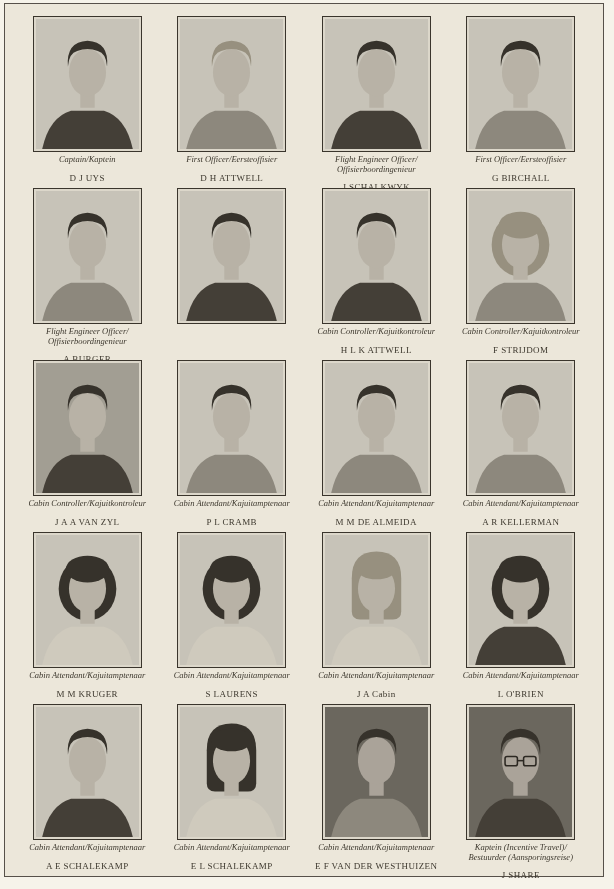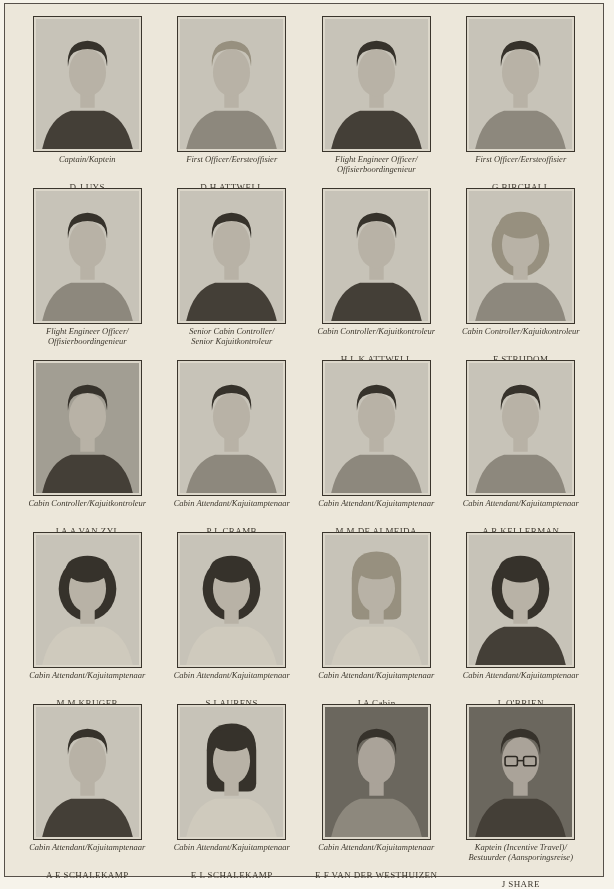--- a/index.html
+++ b/index.html
@@ -43,21 +43,21 @@
   .role-title{
     font-style:italic;
     font-size:8.5px;
     line-height:9.5px;
   }
   .role-title span{display:block;}
   .person-name{
     font-size:9px;
     line-height:10px;
     letter-spacing:0.4px;
-    margin-top:17px;
+    margin-top:8px;
   }
 </style>
 </head>
 <body>
 
 <div class="paper-frame"></div>
 <div class="crew-grid">
   <div class="crew-card">
     <div class="portrait">
         <svg viewBox="0 0 100 126" preserveAspectRatio="none" xmlns="http://www.w3.org/2000/svg">
@@ -165,27 +165,20 @@
         <svg viewBox="0 0 100 126" preserveAspectRatio="none" xmlns="http://www.w3.org/2000/svg">
     <rect width="100" height="126" fill="#c7c3b8"></rect>
 
     <rect x="43" y="68" width="14" height="18" fill="#b8b2a6"></rect>
     <ellipse cx="50" cy="52" rx="18" ry="23" fill="#b8b2a6"></ellipse>
     <path d="M31 46 Q29 22 50 21 Q71 22 69 46 Q68 33 60 31 Q50 27 40 31 Q32 33 31 46 Z" fill="#36322b"></path>
     <path d="M6 126 Q13 95 34 89 L66 89 Q87 95 94 126 Z" fill="#443f37"></path>
 
   </svg>
       </div>
-    <div class="caption">
-      <div class="role-title">
-          <span>Senior Cabin Controller/</span>
-          <span>Senior Kajuitkontroleur</span>
-        </div>
-      <div class="person-name">N M VAN SCHALKWYK</div>
-    </div>
   </div>
 
   <div class="crew-card">
     <div class="portrait">
         <svg viewBox="0 0 100 126" preserveAspectRatio="none" xmlns="http://www.w3.org/2000/svg">
     <rect width="100" height="126" fill="#c7c3b8"></rect>
 
     <rect x="43" y="68" width="14" height="18" fill="#b8b2a6"></rect>
     <ellipse cx="50" cy="52" rx="18" ry="23" fill="#b8b2a6"></ellipse>
     <path d="M31 46 Q29 22 50 21 Q71 22 69 46 Q68 33 60 31 Q50 27 40 31 Q32 33 31 46 Z" fill="#36322b"></path>

